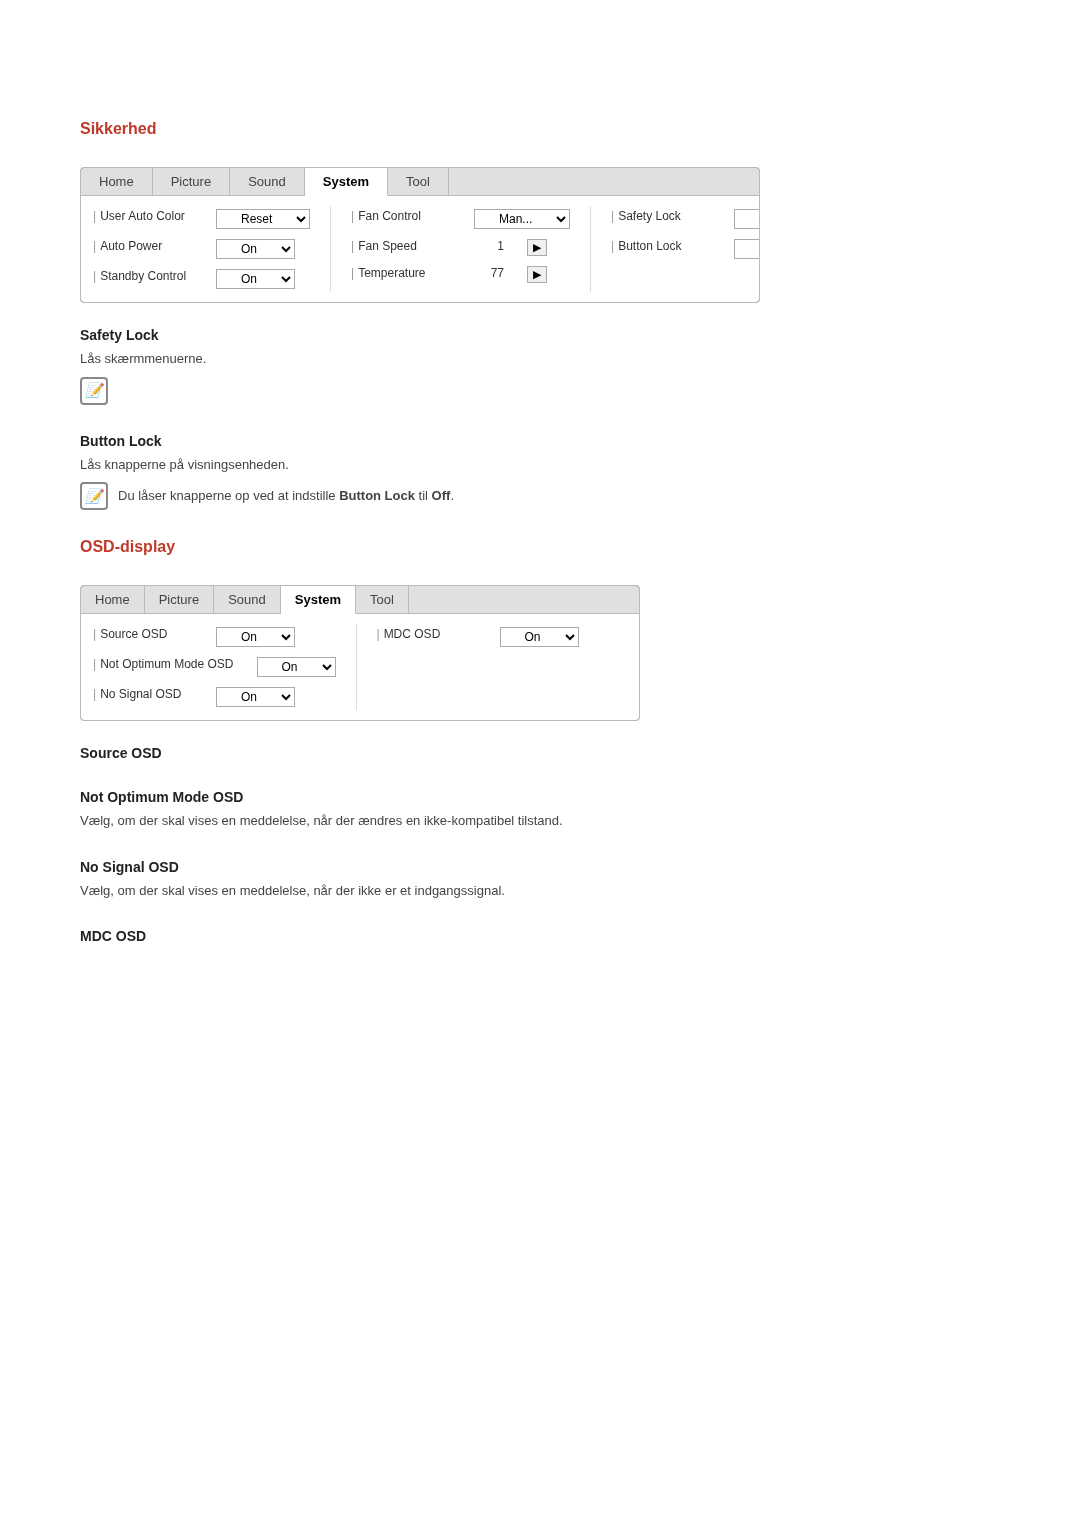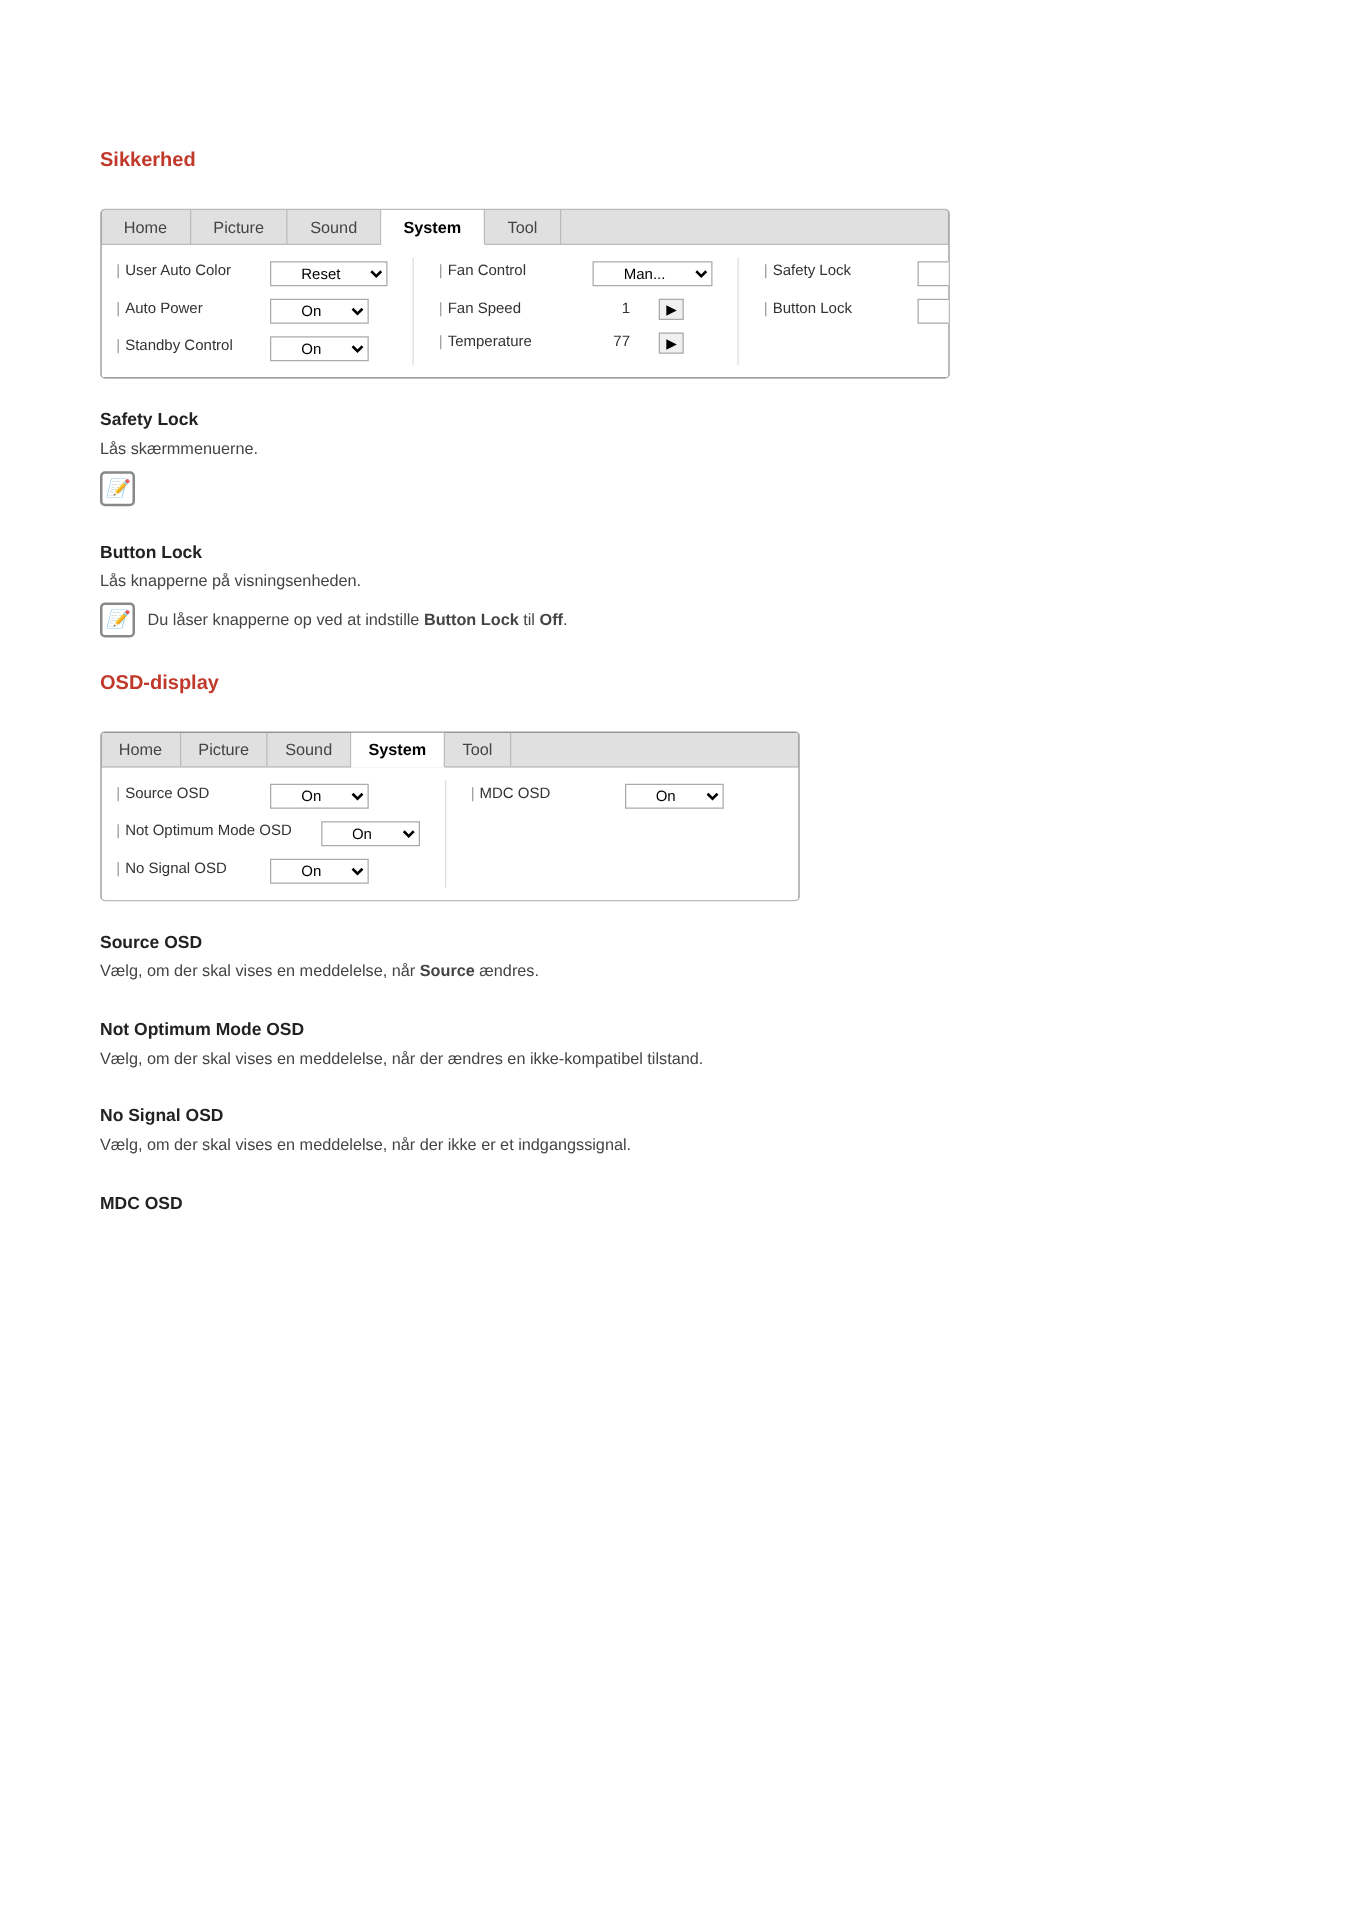--- a/index.html
+++ b/index.html
@@ -324,23 +324,20 @@
             <option>On</option>
             <option>Off</option>
           </select>
         </div>
       </div>
     </div>
   </div>
 
   <div class="content-section">
     <div class="subsection-title">Source OSD</div>
-    <div class="body-text">
-      Vælg, om der skal vises en meddelelse, når <span class="bold-inline">Source</span> ændres.
-    </div>
   </div>
 
   <div class="content-section">
     <div class="subsection-title">Not Optimum Mode OSD</div>
     <div class="body-text">Vælg, om der skal vises en meddelelse, når der ændres en ikke-kompatibel tilstand.</div>
   </div>
 
   <div class="content-section">
     <div class="subsection-title">No Signal OSD</div>
     <div class="body-text">Vælg, om der skal vises en meddelelse, når der ikke er et indgangssignal.</div>

